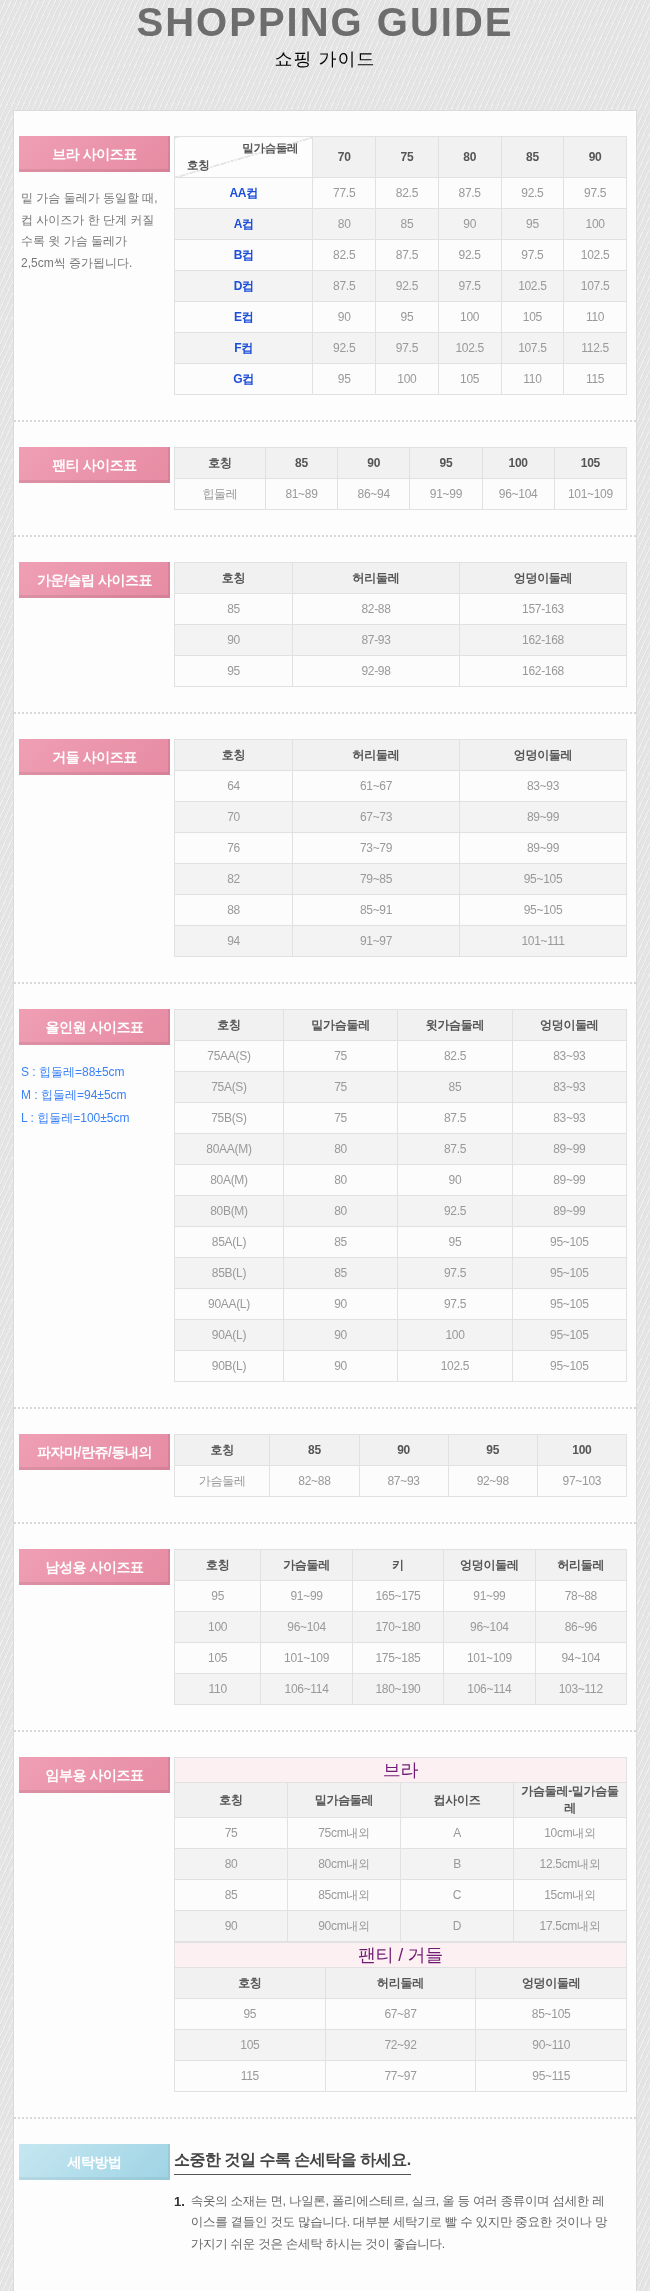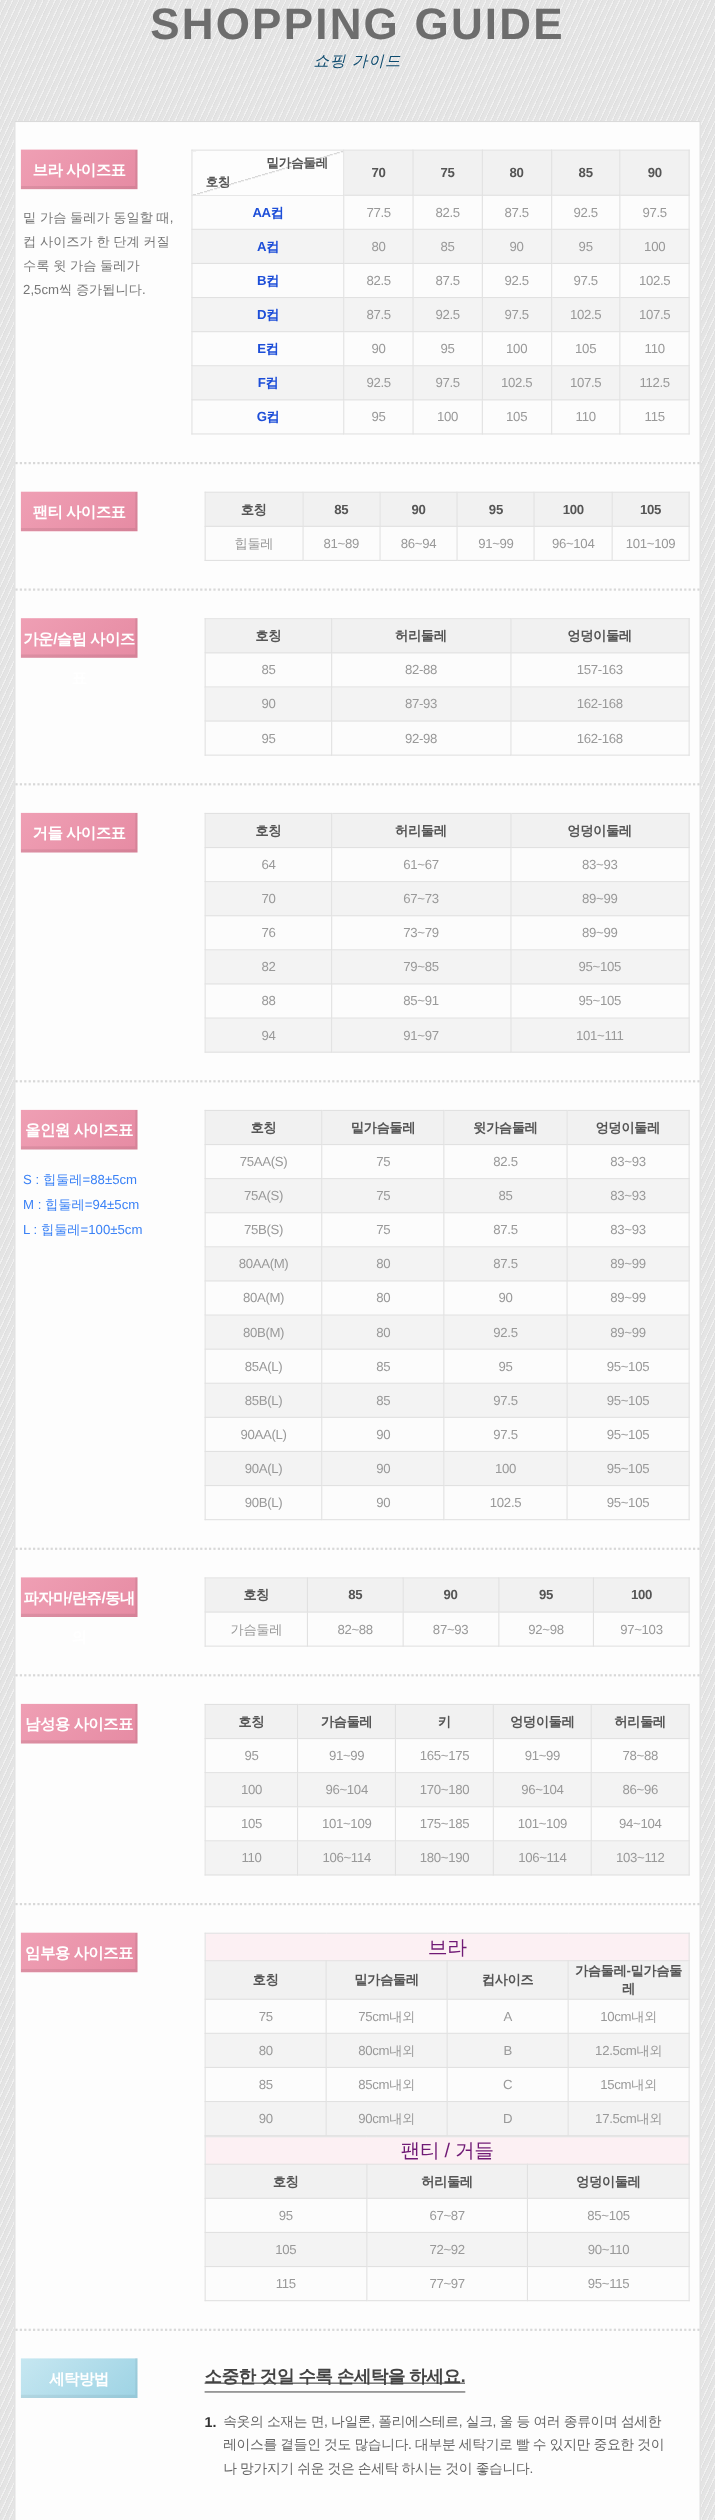--- a/index.html
+++ b/index.html
@@ -11,36 +11,36 @@
     background-image:repeating-linear-gradient(115deg,
       rgba(255,255,255,.45) 0px, rgba(255,255,255,.45) 1px,
       rgba(0,0,0,.015) 1px, rgba(0,0,0,.015) 2px,
       transparent 2px, transparent 5px);
   }
   
   .page-header{height:110px;text-align:center;box-sizing:border-box;}
   .page-title{
     font-size:40px;font-weight:bold;color:#6d6d6d;letter-spacing:2px;line-height:1.1;
   }
-  .page-subtitle{font-size:14px;color:#0c4a6e;margin-top:3px;letter-spacing:1px;font-style:italic;}
+  .page-subtitle{font-size:18px;color:#000000;margin-top:3px;letter-spacing:1px;}
   
   .panel{
     margin:0 13px 6px 13px;
     background:#fdfdfd;
     border:1px solid #dadada;
     box-shadow:0 0 0 1px rgba(255,255,255,.6) inset;
   }
   .section{
     display:flex;
     padding:25px 0 25px 5px;
   }
-  .section + .section{border-top:2px dotted #d8d8d8;gap:12px;}
+  .section + .section{border-top:2px dotted #d8d8d8;}
   .side{width:155px;flex:none;box-sizing:border-box;}
   .label-box{
-    width:106px;height:36px;line-height:36px;box-sizing:border-box;
+    width:151px;height:36px;line-height:36px;box-sizing:border-box;
     text-align:center;font-size:14px;font-weight:bold;color:#ffffff;
     letter-spacing:-0.5px;
   }
   .label-pink{
     background:linear-gradient(135deg,#ef9fb4,#e68ba3);
     box-shadow:inset -2px -3px 0 rgba(0,0,0,.07);
   }
   .label-blue{
     background:linear-gradient(135deg,#c6e7f1,#9ed3e4);
     box-shadow:inset -2px -3px 0 rgba(0,0,0,.05);
@@ -90,21 +90,21 @@
   [data-name="men-size-table"] th:first-child{width:18%;}
   [data-name="maternity-bra-table"] th:nth-child(1){width:18%;}
   [data-name="maternity-bra-table"] th:nth-child(2){width:28%;}
   [data-name="maternity-bra-table"] th:nth-child(3){width:18%;}
   [data-name="maternity-panty-girdle-table"] th:nth-child(1){width:15%;}
   [data-name="maternity-panty-girdle-table"] th:nth-child(2){width:30%;}
   
   .wash-title{
     display:inline-block;font-size:16px;font-weight:bold;color:#444;
     border-bottom:1px solid #555;padding-bottom:3px;
-    margin:6px 0 16px 0;letter-spacing:-0.5px;text-decoration:underline;
+    margin:6px 0 16px 0;letter-spacing:-0.5px;
   }
   .wash-item{display:flex;margin:0 14px 13px 0;}
   .wash-num{flex:none;font-size:13px;font-weight:bold;color:#333;margin-right:6px;line-height:1.7;}
   .wash-text{font-size:12.5px;color:#666;line-height:1.7;letter-spacing:-0.3px;}
 </style>
 </head>
 <body>
 
 <div class="page" data-name="shopping-guide-page">
   <div class="page-header" data-name="page-header">

